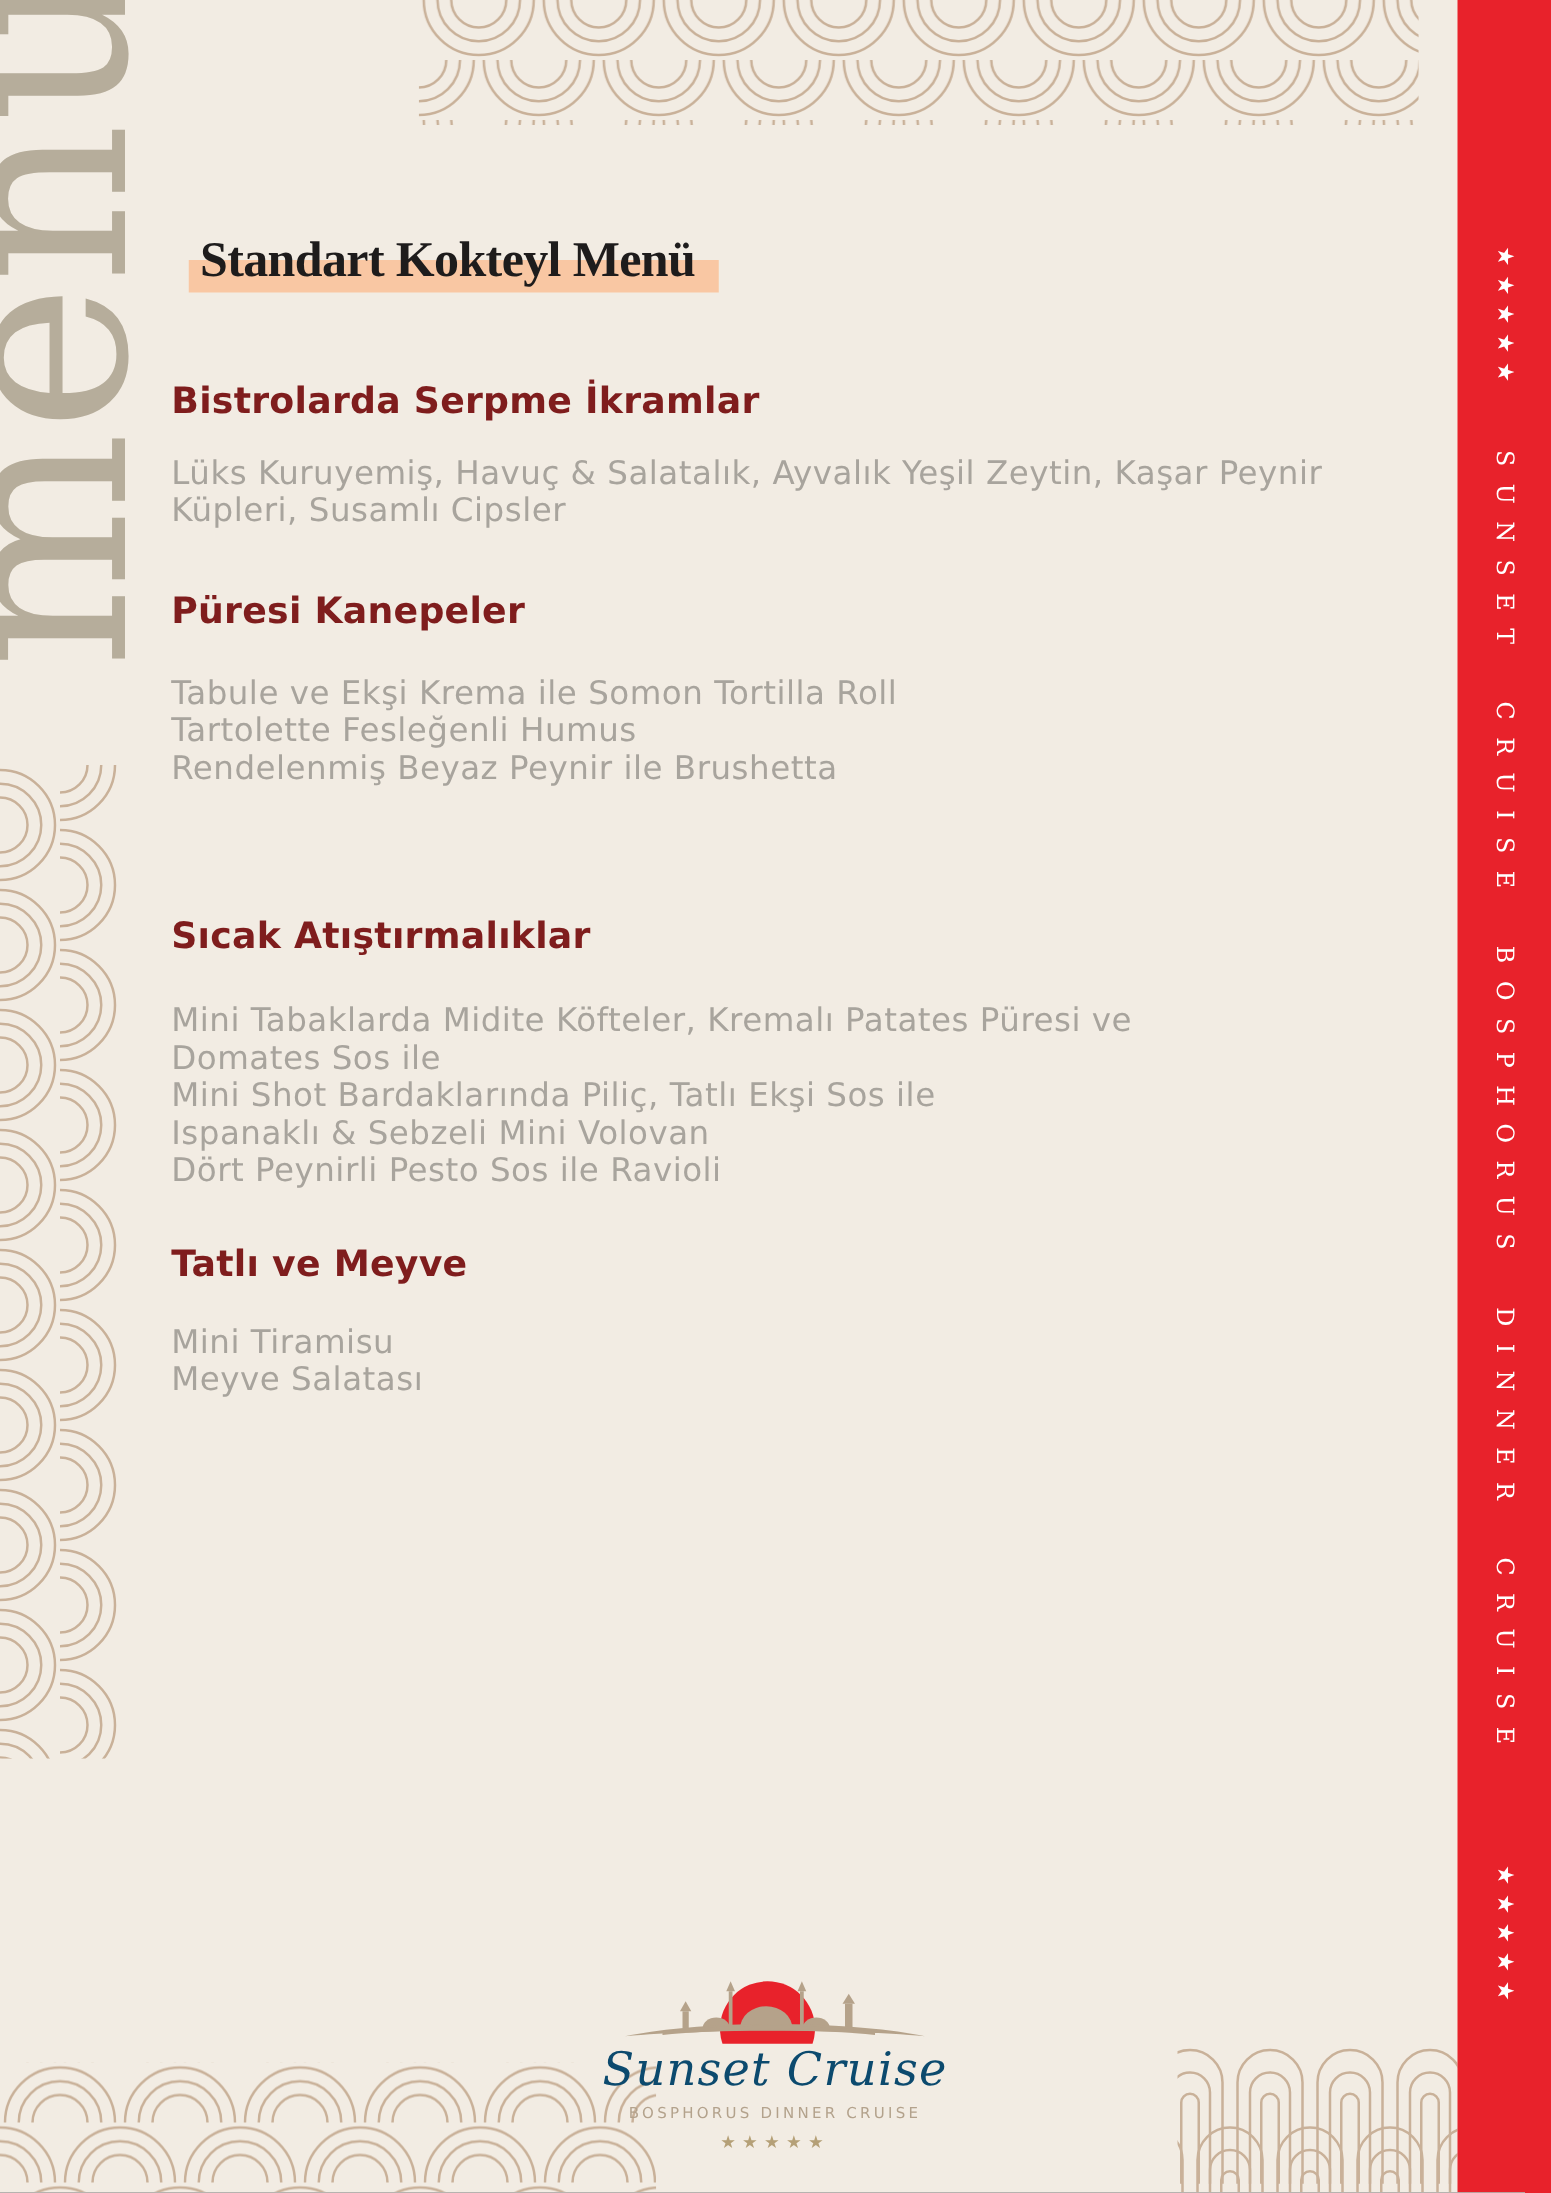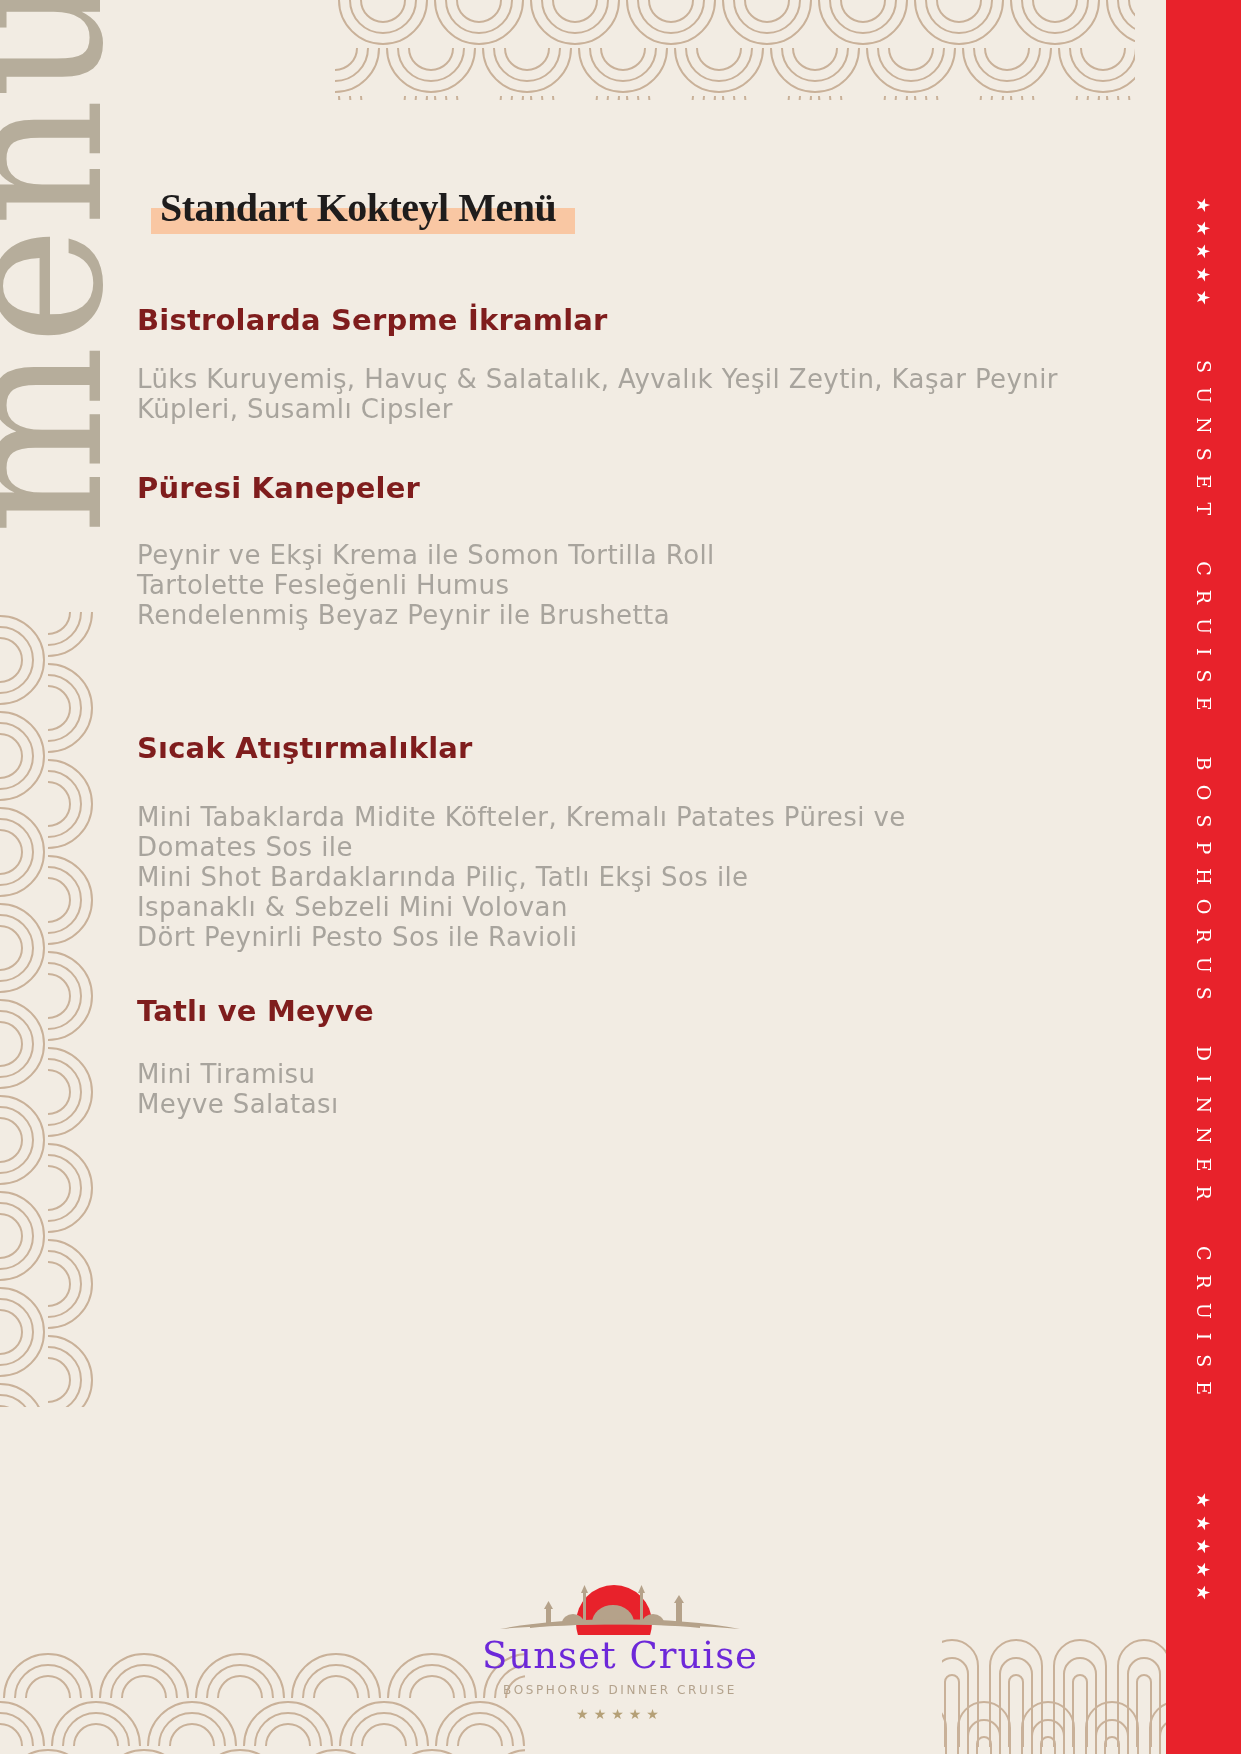--- a/index.html
+++ b/index.html
@@ -58,22 +58,22 @@
     writing-mode:vertical-rl; text-orientation:sideways;
     font-family:"DejaVu Serif","Liberation Serif",serif;
     color:#ffffff; font-size:19px; letter-spacing:14px; word-spacing:12px;
     white-space:nowrap;
   }
 
   
   .logo{position:absolute; left:440px; top:1571px; width:360px; text-align:center;}
   .logo-mark{margin:0 auto;}
   .logo-script{
-    font-family:"DejaVu Serif",serif; 
-    font-size:37px; color:#6d28d9; line-height:1; margin-top:2px;
+    font-family:"DejaVu Serif",serif; font-style:italic;
+    font-size:37px; color:#0c4a6e; line-height:1; margin-top:2px;
     letter-spacing:1px;
   }
   .logo-sub{
     margin-top:9px; font-size:12px; letter-spacing:2.6px; color:#b3a28c;
   }
   .logo-stars{
     margin-top:9px; font-size:14px; letter-spacing:5px; color:#b5a077;
   }
 </style>
 </head>
@@ -164,21 +164,21 @@
   <div class="page-title">Standart Kokteyl Menü</div>
 
   <h2 class="section-heading h-s1">Bistrolarda Serpme İkramlar</h2>
   <div class="section-body b-s1">
     <div>Lüks Kuruyemiş, Havuç &amp; Salatalık, Ayvalık Yeşil Zeytin, Kaşar Peynir</div>
     <div>Küpleri, Susamlı Cipsler</div>
   </div>
 
   <h2 class="section-heading h-s2">Püresi Kanepeler</h2>
   <div class="section-body b-s2">
-    <div>Peynir ve Ekşi Krema ile Somon Tortilla Roll</div>
+    <div>Tabule ve Ekşi Krema ile Somon Tortilla Roll</div>
     <div>Tartolette Fesleğenli Humus</div>
     <div>Rendelenmiş Beyaz Peynir ile Brushetta</div>
   </div>
 
   <h2 class="section-heading h-s3">Sıcak Atıştırmalıklar</h2>
   <div class="section-body b-s3">
     <div>Mini Tabaklarda Midite Köfteler, Kremalı Patates Püresi ve</div>
     <div>Domates Sos ile</div>
     <div>Mini Shot Bardaklarında Piliç, Tatlı Ekşi Sos ile</div>
     <div>Ispanaklı &amp; Sebzeli Mini Volovan</div>

